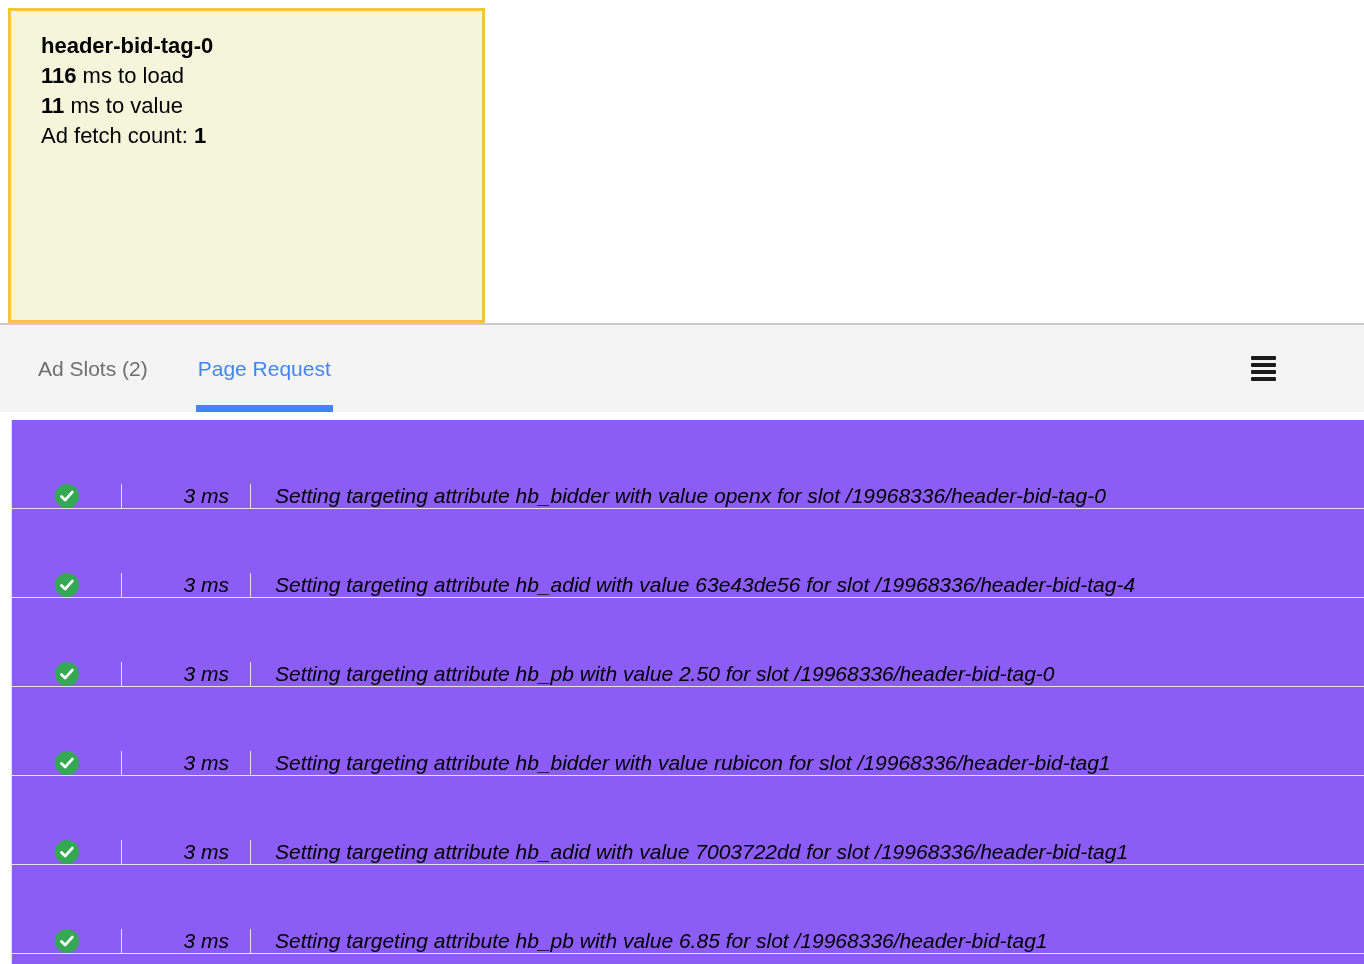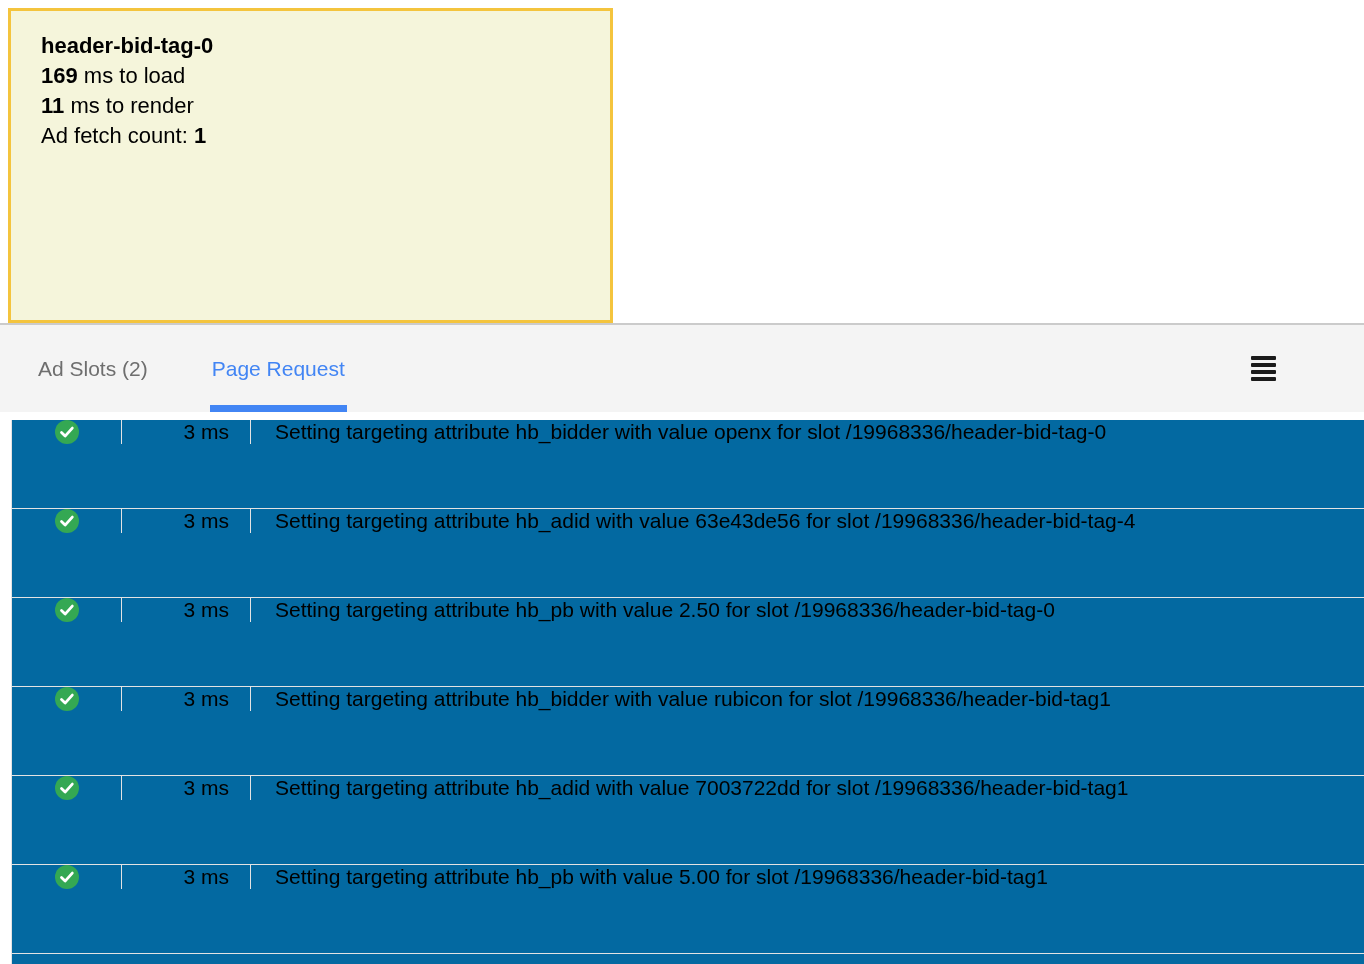--- a/index.html
+++ b/index.html
@@ -10,21 +10,21 @@
     font-family: "Liberation Sans", sans-serif;
     color: #000000;
     overflow: hidden;
     position: relative;
   }
 
   
   .overlay-box {
     position: absolute;
     left: 8px; top: 8px;
-    width: 605px; height: 315px;
+    width: 477px; height: 315px;
     background: #F5F5DB;
     border: 3px solid #F4C43D;
     padding: 20px 30px;
     font-size: 22px;
     line-height: 30px;
   }
   .overlay-box .line b { font-weight: bold; }
 
   
   .tabbar {
@@ -37,21 +37,21 @@
     align-items: stretch;
   }
   .tab {
     display: flex;
     align-items: center;
     font-size: 21px;
     position: relative;
     cursor: pointer;
   }
   .tab-inactive { color: #6E6E6E; margin-left: 38px; }
-  .tab-active   { color: #4285F4; margin-left: 62px; padding: 8px 2px; }
+  .tab-active   { color: #4285F4; margin-left: 48px; padding: 8px 2px; }
   .underline {
     position: absolute;
     left: 0; right: 0; bottom: 0;
     height: 7px;
     background: #4285F4;
   }
   .menu-btn {
     margin-left: auto;
     margin-right: 84px;
     align-self: center;
@@ -75,22 +75,23 @@
   .log {
     position: absolute;
     left: 11px; top: 420px;
     right: 0; bottom: 0;
     border-left: 1px solid #E3E3E3;
   }
   .row {
     display: flex;
     height: 89px;
     border-bottom: 1px solid #E3E3E3;
-    align-items: flex-start;
-    background: #0369a1;
+    align-items: flex-end;
+    background: #8b5cf6;
+    font-style: italic;
   }
   .row-partial { height: 11px; border-bottom: none; }
   .cell { display: flex; align-items: center; }
   .cell-status {
     width: 110px;
     border-right: 1px solid #E3E3E3;
     justify-content: center;
   }
   .cell-time {
     width: 129px;
@@ -104,22 +105,22 @@
     padding-left: 24px;
     font-size: 21px;
   }
   .check { width: 24px; height: 24px; display: inline-flex; }
 </style>
 </head>
 <body>
 
 <div class="overlay-box">
   <div class="line" style="font-weight:bold">header-bid-tag-0</div>
-  <div class="line"><b>169</b><span> ms to load</span></div>
-  <div class="line"><b>11</b><span> ms to render</span></div>
+  <div class="line"><b>116</b><span> ms to load</span></div>
+  <div class="line"><b>11</b><span> ms to value</span></div>
   <div class="line"><span>Ad fetch count: </span><b>1</b></div>
 </div>
 
 <div class="tabbar">
   <div class="tab tab-inactive">Ad Slots (2)</div>
   <div class="tab tab-active">
     <span>Page Request</span>
     <div class="underline"></div>
   </div>
   <div class="menu-btn">
@@ -202,21 +203,21 @@
   <div class="row">
     <div class="cell cell-status">
       <span class="check">
           <svg viewBox="0 0 24 24" width="24" height="24">
             <circle cx="12" cy="12" r="12" fill="#34A853"></circle>
             <path d="M6.5 12.6l3.6 3.5 7.2-8" stroke="#ffffff" stroke-width="2.8" fill="none" stroke-linecap="round" stroke-linejoin="round"></path>
           </svg>
         </span>
     </div>
     <div class="cell cell-time">3 ms</div>
-    <div class="cell cell-msg">Setting targeting attribute hb_pb with value 5.00 for slot /19968336/header-bid-tag1</div>
+    <div class="cell cell-msg">Setting targeting attribute hb_pb with value 6.85 for slot /19968336/header-bid-tag1</div>
   </div>
 
   <div class="row row-partial">
     <div class="cell cell-status"></div>
     <div class="cell cell-time"></div>
     <div class="cell cell-msg"></div>
   </div>
 
 </div>
 

